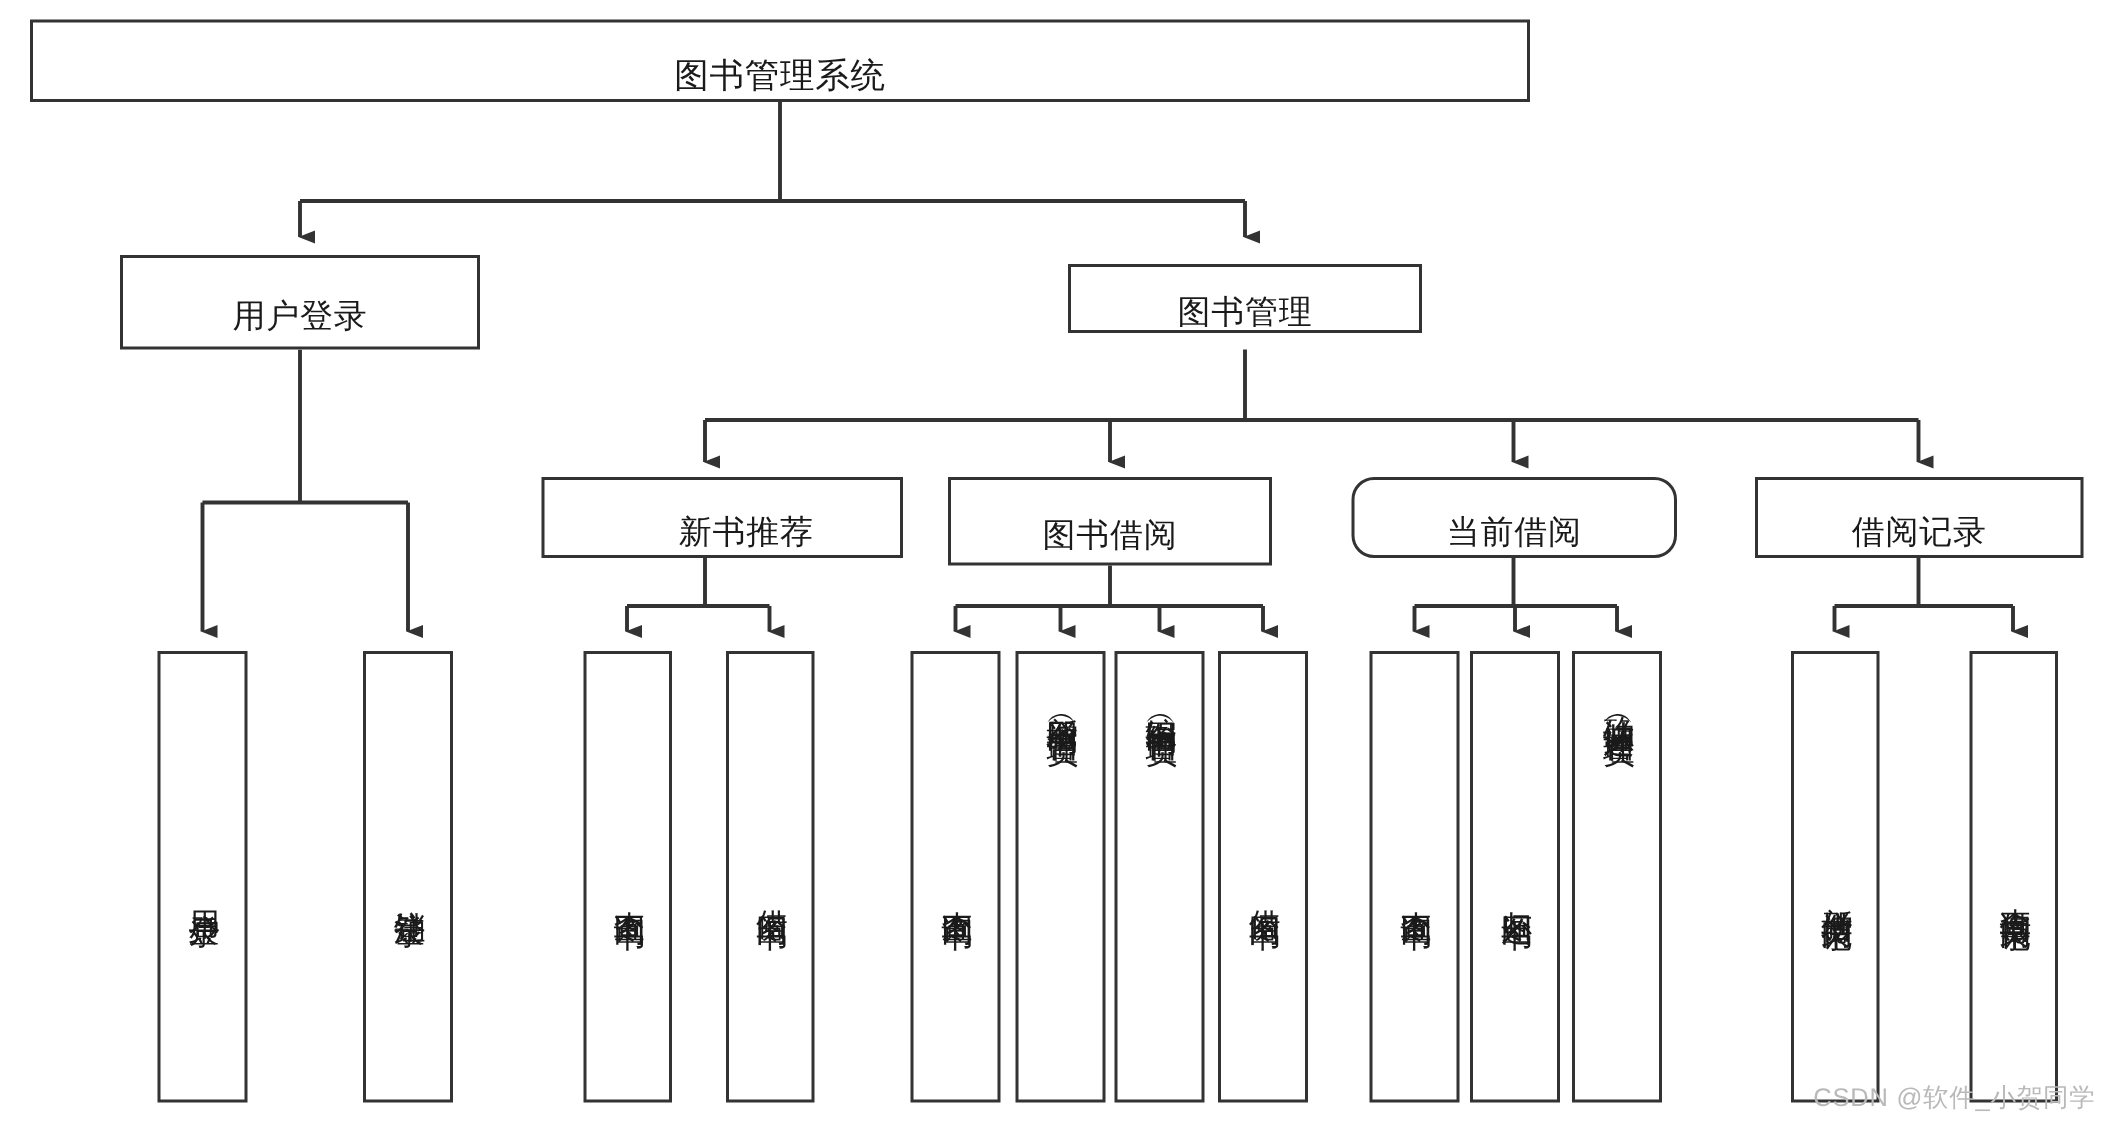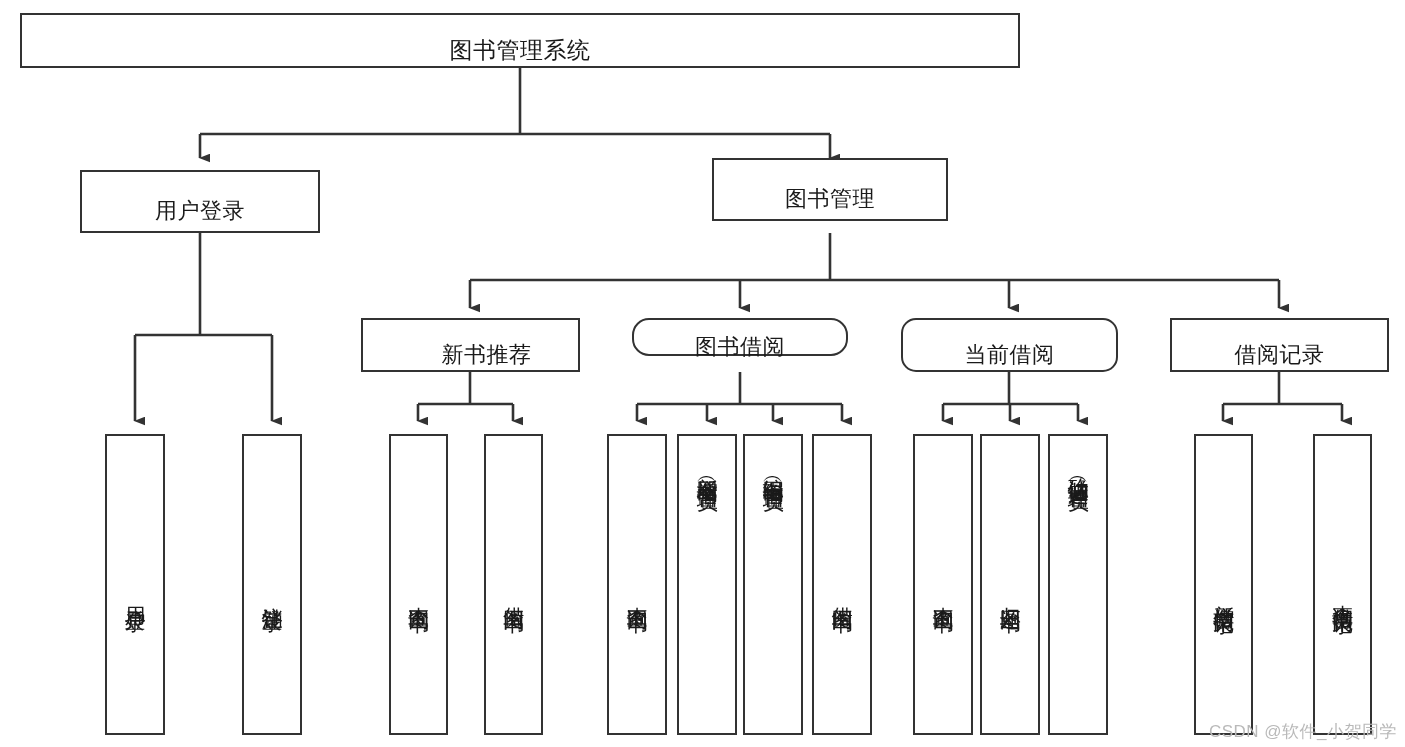--- a/index.html
+++ b/index.html
@@ -136,28 +136,28 @@
     </g>
   </svg>
 
   <div class="node horiz root" style="left:20px; top:13px; width:1000px; height:55px;">
     <span class="node-label">图书管理系统</span>
   </div>
 
   <div class="node horiz" style="left:80px; top:170px; width:240px; height:63px;">
     <span class="node-label">用户登录</span>
   </div>
-  <div class="node horiz" style="left:712px; top:158px; width:236px; height:63px;">
+  <div class="node horiz" style="left:712px; top:176px; width:236px; height:46px;align-items:flex-end;">
     <span class="node-label">图书管理</span>
   </div>
 
-  <div class="node horiz" style="left:361px; top:318px; width:219px; height:54px;padding-left:32px;">
+  <div class="node horiz" style="left:361px; top:318px; width:241px; height:54px;padding-left:32px;">
     <span class="node-label">新书推荐</span>
   </div>
-  <div class="node horiz" style="left:632px; top:318px; width:216px; height:38px;border-radius:17px;">
+  <div class="node horiz" style="left:632px; top:318px; width:216px; height:59px;">
     <span class="node-label">图书借阅</span>
   </div>
   <div class="node horiz" style="left:901px; top:318px; width:217px; height:54px;border-radius:15px;">
     <span class="node-label">当前借阅</span>
   </div>
   <div class="node horiz" style="left:1170px; top:318px; width:219px; height:54px;">
     <span class="node-label">借阅记录</span>
   </div>
 
   <div class="node vert short-text" style="left:105px; top:434px; width:60px; height:301px;">

